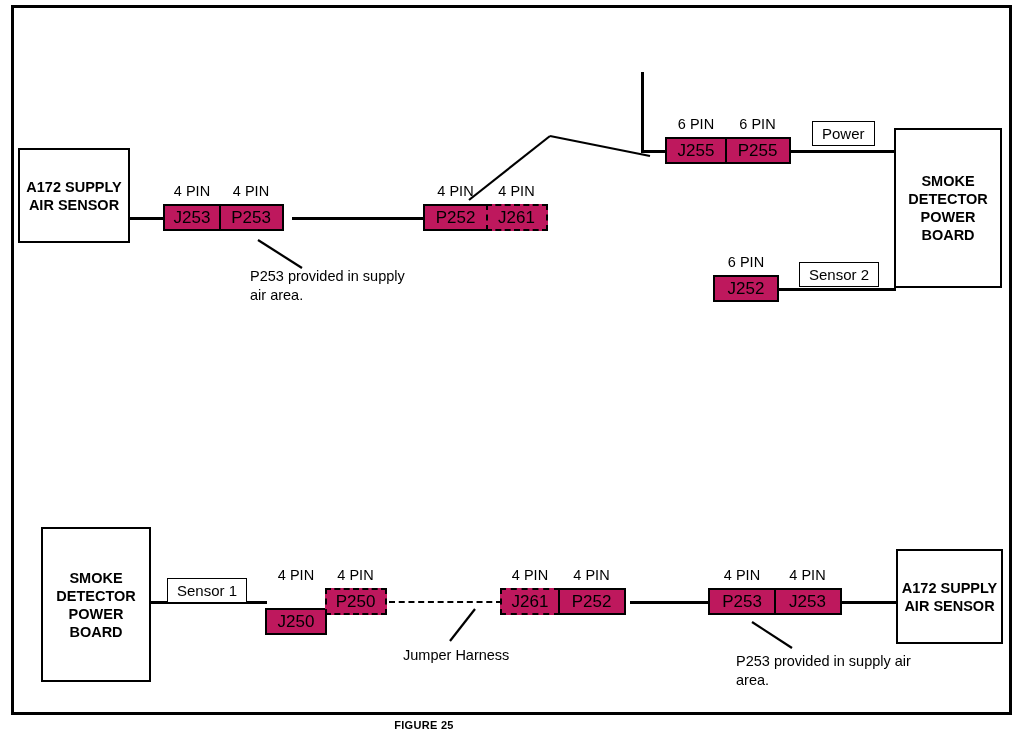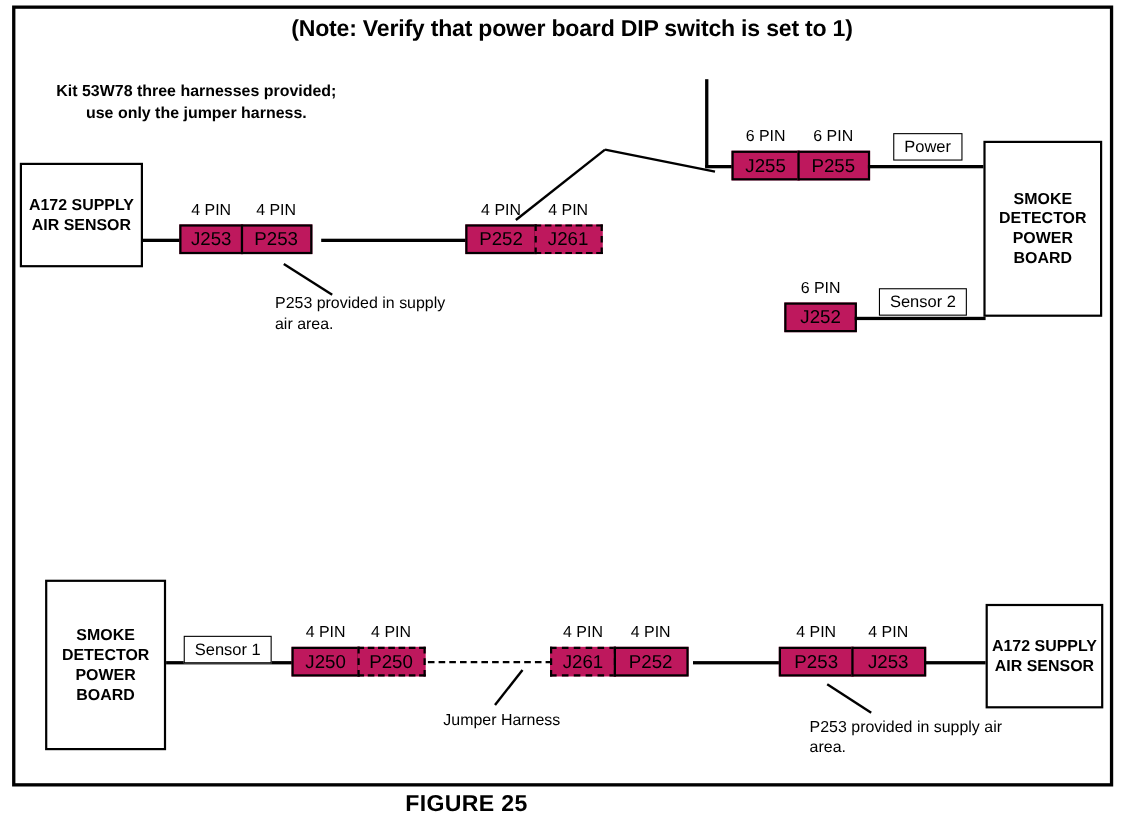--- a/index.html
+++ b/index.html
@@ -19,21 +19,21 @@
   .kitnote{position:absolute;left:46px;top:73px;width:265px;text-align:center;
            font-size:14.5px;font-weight:bold;line-height:20px;}
 
   .note{position:absolute;font-size:14.5px;line-height:19px;text-align:center;}
   .note-ctrl{left:481px;top:84px;width:150px;}
   .note-p253-top{left:250px;top:267px;width:170px;text-align:left;}
   .note-jumper{left:403px;top:646px;width:135px;text-align:left;}
   .note-p253-bot{left:736px;top:652px;width:180px;text-align:left;}
 
   .figcap{position:absolute;left:0;top:719px;width:848px;text-align:center;
-          font-size:21px;font-weight:bold;letter-spacing:0.3px;}
+          font-size:11px;font-weight:bold;letter-spacing:0.3px;}
 
   
   .compbox{position:absolute;border:2.5px solid #000;background:#fff;
            display:flex;align-items:center;justify-content:center;
            text-align:center;font-size:14.5px;font-weight:bold;line-height:18px;
            box-sizing:border-box;}
 
   
   .pair{position:absolute;display:flex;align-items:flex-start;}
   .conn{position:relative;}
@@ -62,24 +62,22 @@
             box-sizing:border-box;white-space:nowrap;}
 </style>
 </head>
 <body>
 
 <div id="stage">
 
   <div class="frame"></div>
 
   <div class="title">
-    <div>(Note: Verify that power board DIP switch is set to 1)</div>
-  </div>
-
-  <div class="kitnote">Kit 53W78 three harnesses provided; use only the jumper harness.</div>
+  </div>
+
 
   <div class="compbox" style="left:18px;top:148px;width:112px;height:95px;">
     <span>A172 SUPPLY AIR SENSOR</span>
   </div>
 
   <div class="wire wh" style="left:130px;top:217px;width:35px;"></div>
 
   <div class="pair" style="left:163px;top:204px;">
     <div class="conn">
       <div class="pinlabel">4 PIN</div>
@@ -167,21 +165,21 @@
   </div>
 
   <div class="wire wh" style="left:151px;top:601px;width:116px;"></div>
   <div class="taglabel" style="left:167px;top:578px;">
     <span>Sensor 1</span>
   </div>
 
   <div class="pair" style="left:265px;top:588px;">
     <div class="conn">
       <div class="pinlabel">4 PIN</div>
-      <div class="connbox solid" style="width:62px;">
+      <div class="connbox solid" style="width:62px;margin-top:20px;">
         <span>J250</span>
       </div>
     </div>
     <div class="conn join-left">
       <div class="pinlabel">4 PIN</div>
       <div class="connbox dashed" style="width:62px;">
         <span>P250</span>
       </div>
     </div>
   </div>

